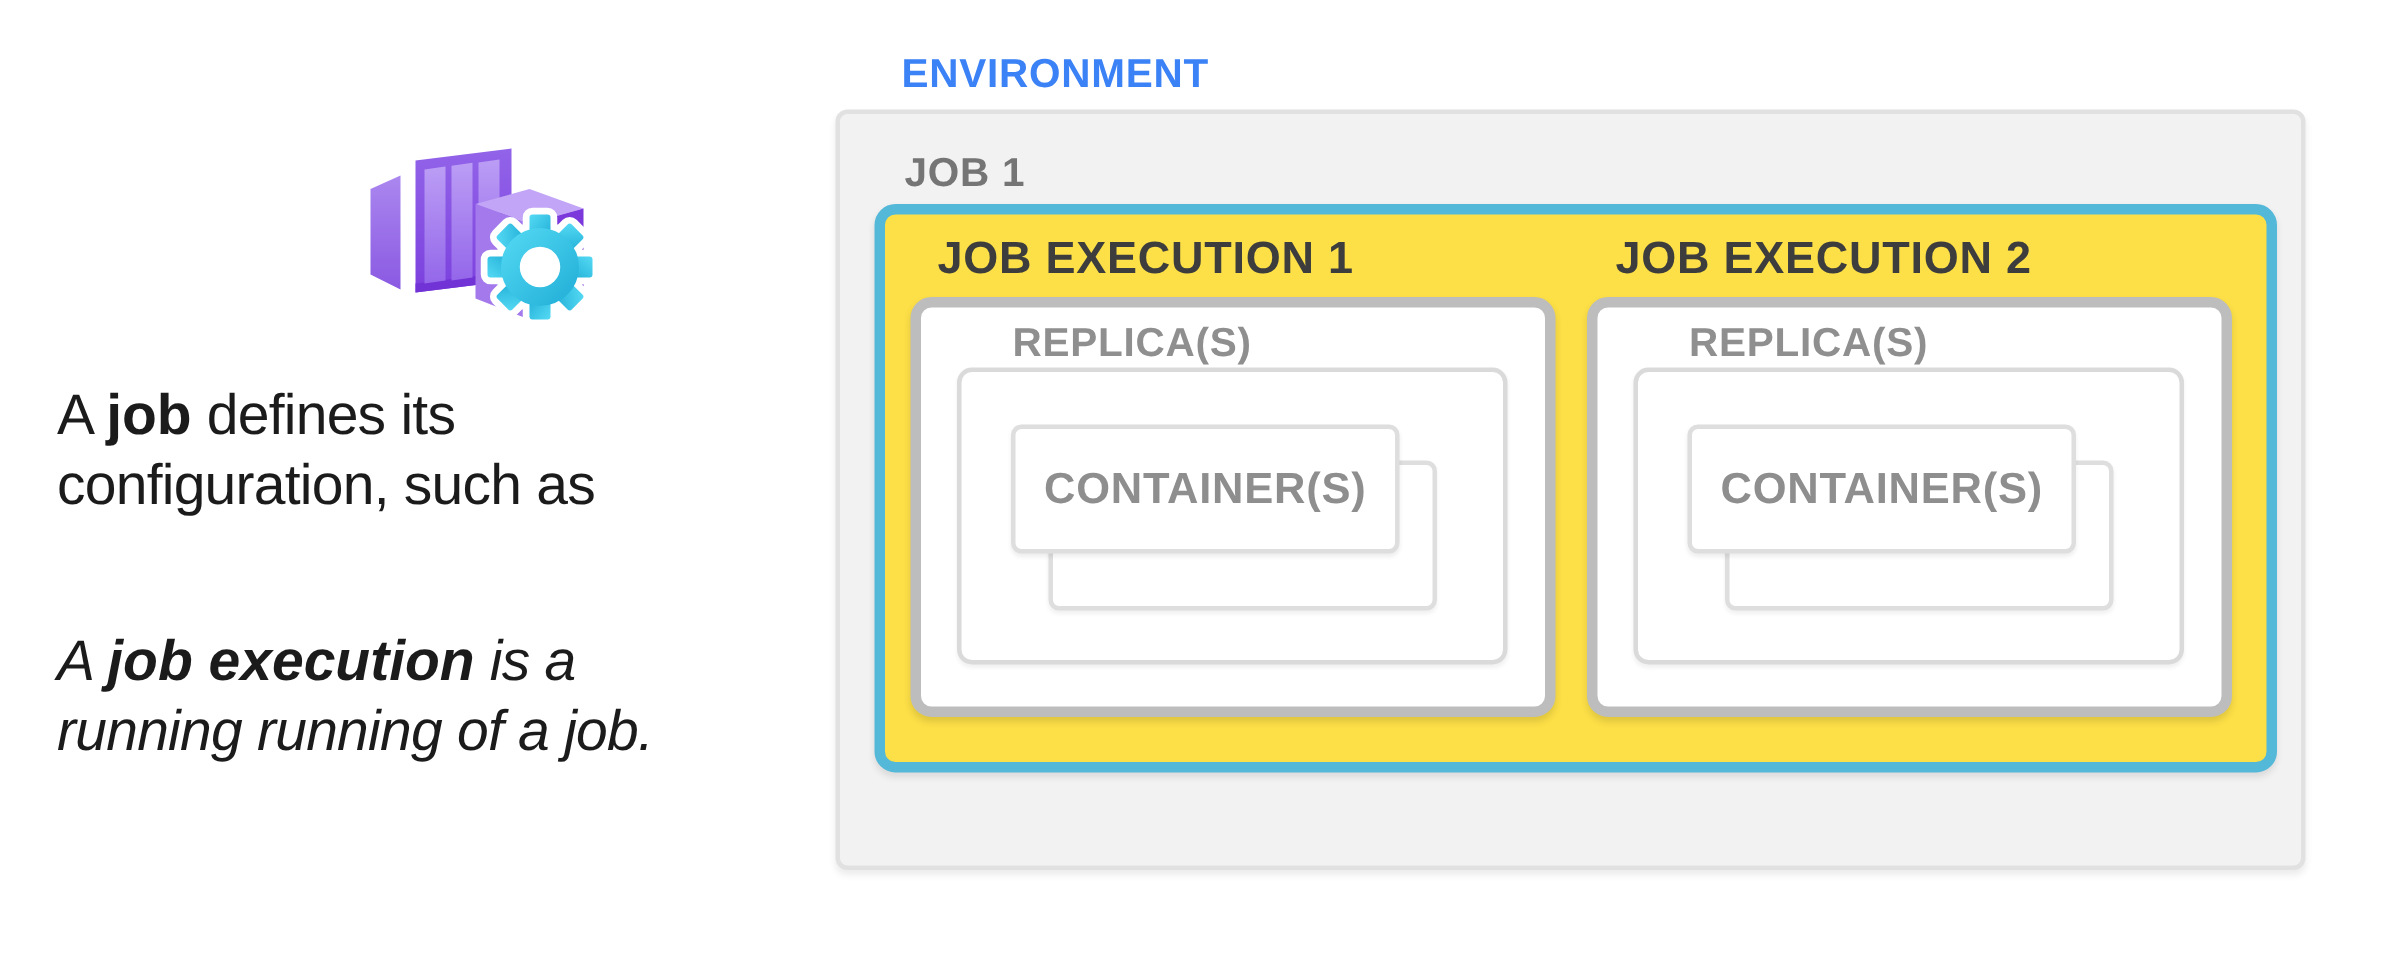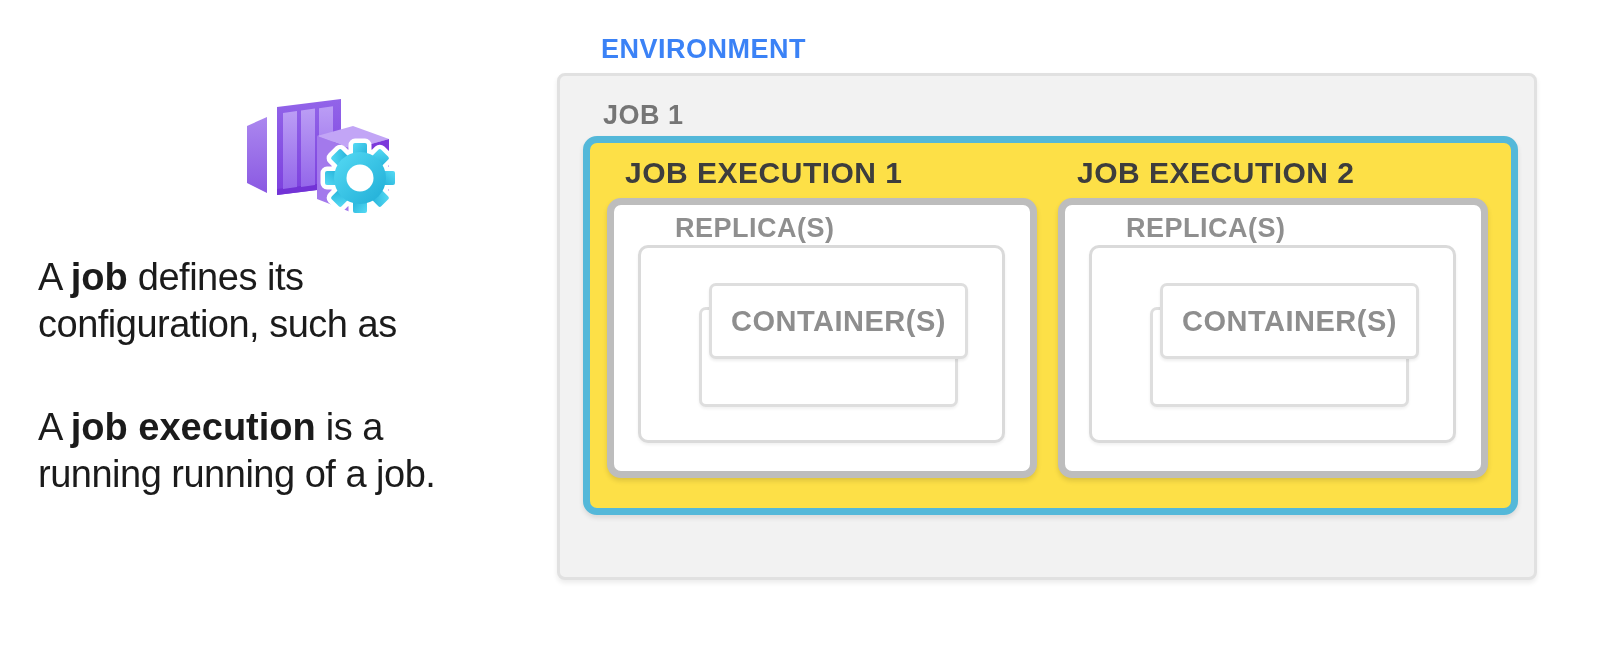--- a/index.html
+++ b/index.html
@@ -10,21 +10,21 @@
 
   
   .app-icon { position: absolute; left: 233px; top: 94px; width: 164px; height: 126px; }
 
   .description {
     position: absolute; left: 38px; top: 254px; width: 448px;
     text-align: left; color: #1b1b1b;
     font-size: 38px; line-height: 47px; font-weight: 400;
     letter-spacing: -0.5px;
   }
-  .description p + p { margin-top: 56px; }
+  .description p + p { margin-top: 70px; font-style: italic; }
   .description b { font-weight: 700; letter-spacing: 0; }
 
   
   .caps-label { font-weight: 700; letter-spacing: 0.5px; white-space: nowrap; }
 
   .env-label { position: absolute; left: 601px; top: 34px; font-size: 27px; color: #3b82f6; }
 
   .env-box {
     position: absolute; left: 557px; top: 73px; width: 980px; height: 507px;
     background: #f2f2f2; border: 3px solid #e1e1e1; border-radius: 8px;
@@ -58,23 +58,23 @@
     background: #ffffff; border: 3px solid #dadada; border-radius: 10px;
     box-shadow: 0 2px 3px rgba(0,0,0,0.06);
   }
 
   .container-card {
     position: absolute; background: #ffffff;
     border: 3px solid #dedede; border-radius: 7px;
   }
   .container-card.back  { left: 58px; top: 59px; width: 259px; height: 100px;
                           box-shadow: 0 2px 3px rgba(0,0,0,0.06); }
-  .container-card.front { left: 33px; top: 35px; width: 259px; height: 76px;
+  .container-card.front { left: 33px; top: 35px; width: 259px; height: 86px;
                           display: flex; align-items: center; justify-content: center;
-                          box-shadow: 0 2px 3px rgba(0,0,0,0.07); margin-left: 35px; }
+                          box-shadow: 0 2px 3px rgba(0,0,0,0.07); }
   .container-label { font-size: 29px; font-weight: 700; letter-spacing: 0.5px; color: #8e8e8e; }
 </style>
 </head>
 <body>
 
 <div class="stage">
 
   <svg class="app-icon" viewBox="0 0 164 126" xmlns="http://www.w3.org/2000/svg" aria-hidden="true">
     <defs>
       <linearGradient id="slabGrad" x1="0" y1="0" x2="0" y2="1">

